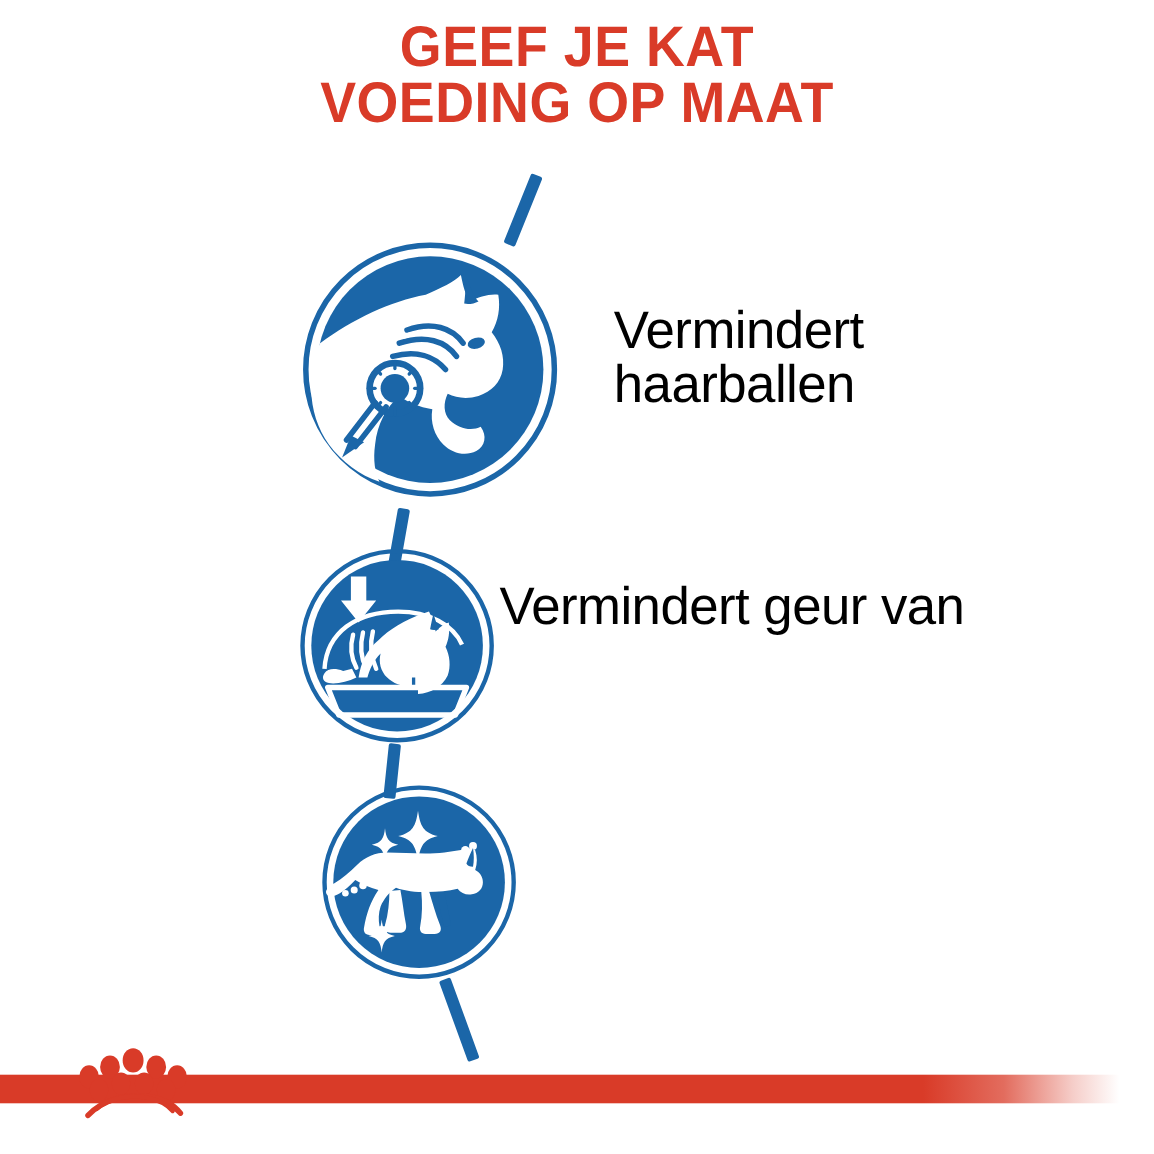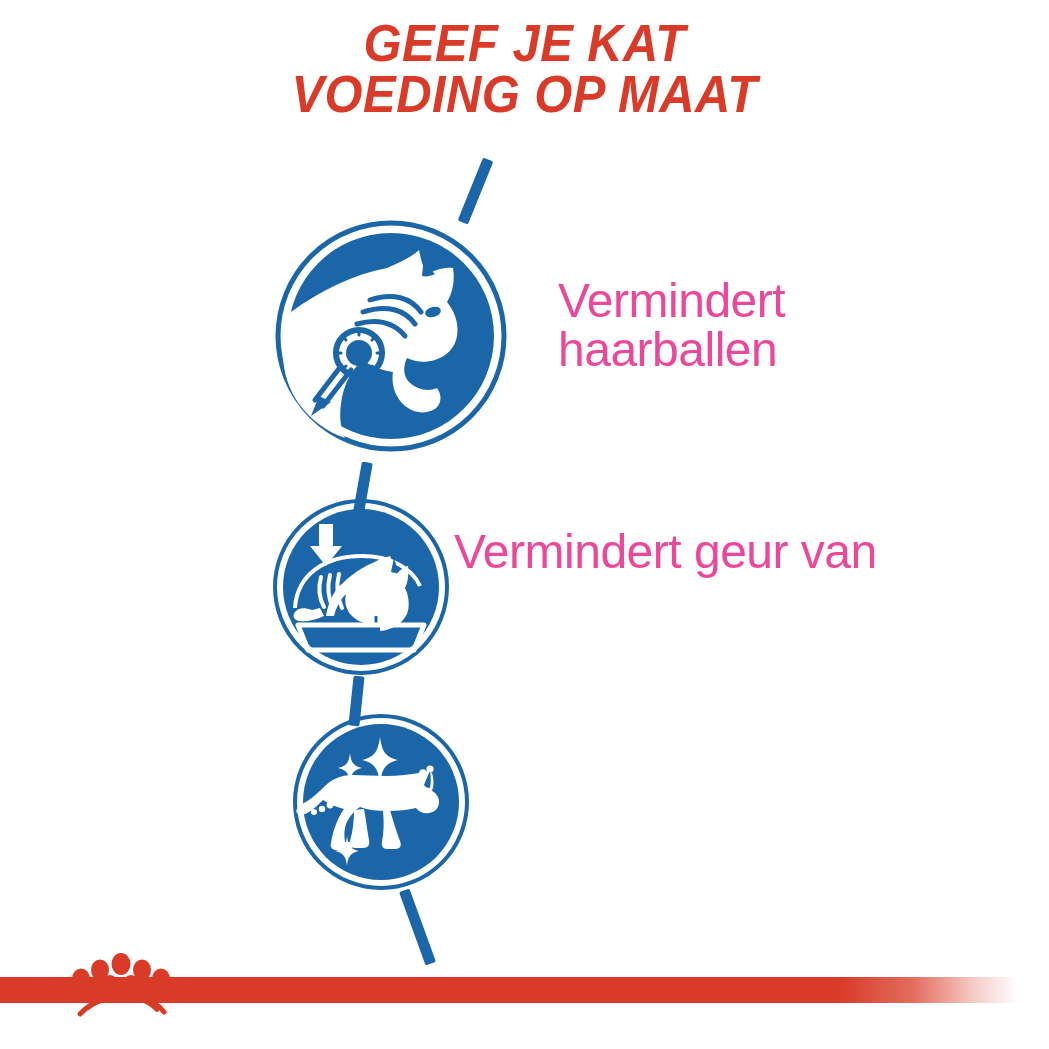--- a/index.html
+++ b/index.html
@@ -19,21 +19,20 @@
   }
 
   
   .title-block {
     position: absolute;
     left: 0;
     top: 18px;
     width: 1049px;
     text-align: center;
     line-height: 0.98;
-    font-style: italic;
   }
   .title-line {
     display: block;
     color: #d93b28;
     font-family: "Liberation Sans", sans-serif;
     font-weight: bold;
     font-size: 52px;
     letter-spacing: 0.5px;
     transform: scaleX(0.94);
     transform-origin: center;
@@ -52,21 +51,21 @@
     position: absolute;
   }
   .badge {
     position: absolute;
     border-radius: 50%;
   }
   .badge svg { display: block; }
 
   .feature-text {
     position: absolute;
-    color: #ec4899;
+    color: #000000;
     font-family: "Liberation Sans", sans-serif;
     font-weight: normal;
     line-height: 1.03;
     letter-spacing: -0.5px;
   }
   .feature-text .ln { display: block; white-space: nowrap; }
 
   #feature-1 .feature-text { font-size: 48px; }
   #feature-2 .feature-text { font-size: 48px; }
   #feature-3 .feature-text { font-size: 48px; }

